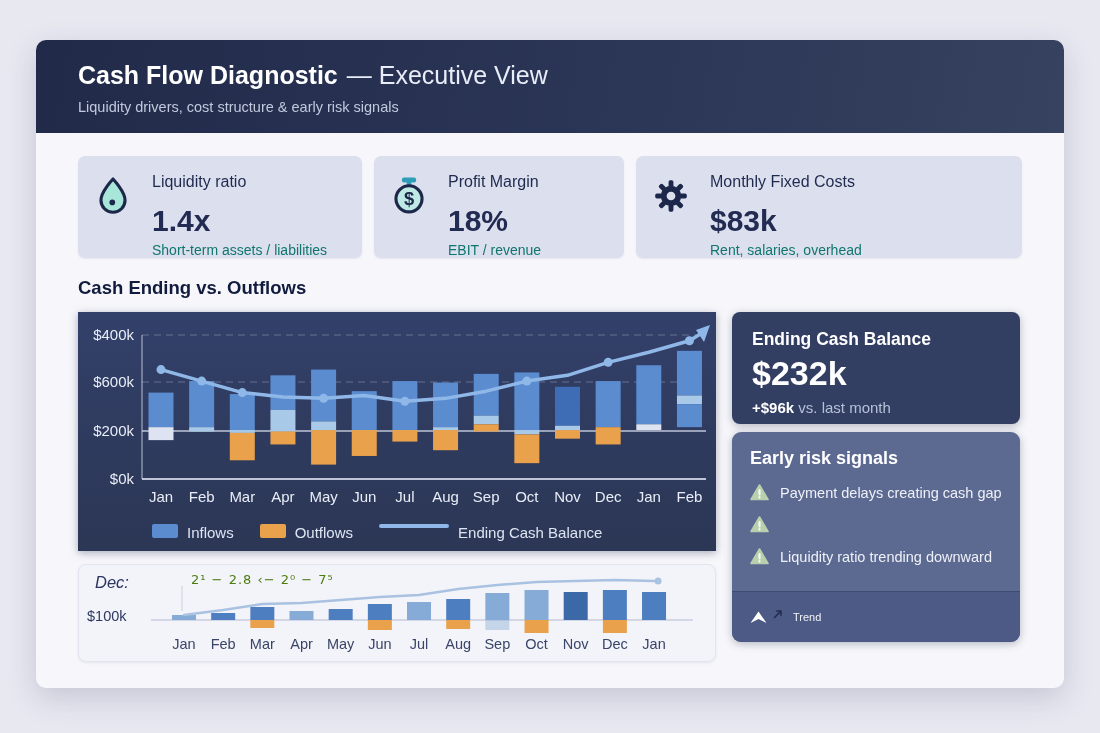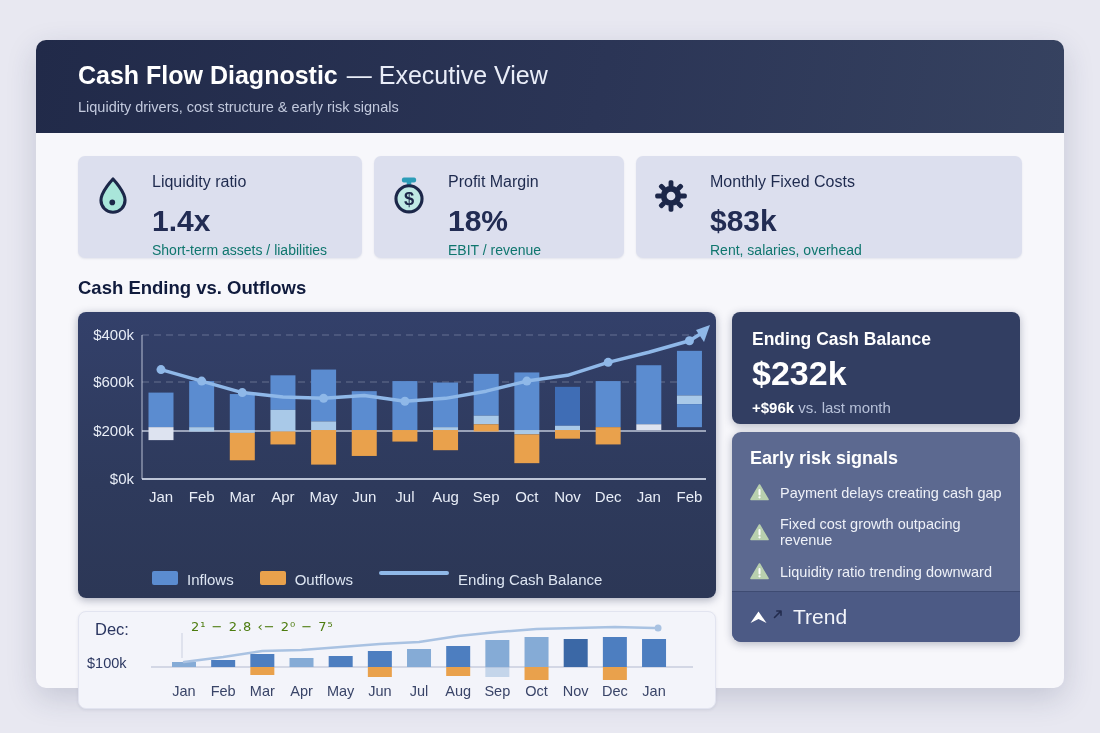--- a/index.html
+++ b/index.html
@@ -37,21 +37,21 @@
   .kpi-1{width:284px;} .kpi-2{width:250px;} .kpi-3{flex:1;}
   .kpi-icon{grid-row:1 / span 2;width:34px;height:42px;margin-top:2px;}
   .kpi-label{font-size:16px;color:#1e2a4e;align-self:center;}
   .kpi-value{font-size:30px;font-weight:700;color:#222c53;line-height:1.05;margin-top:14px;}
   .kpi-sub{font-size:14px;color:#0f766e;margin-top:5px;grid-column:2;}
   .section-title{font-size:18.5px;font-weight:700;color:#101b3d;margin:19px 0 13px 0;}
   
   .main-row{display:flex;gap:16px;}
   .chart-col{width:638px;}
   .chart-panel{
-    width:638px;height:286px;border-radius:8px;position:relative;
+    width:638px;height:239px;border-radius:0;position:relative;
     background:linear-gradient(180deg,#33406a 0%,#2e3a5c 60%,#2c3756 100%);
     box-shadow:0 2px 8px rgba(25,35,70,.35);
   }
   .chart-panel svg{display:block;}
   .legend{
     position:absolute;left:74px;bottom:10px;display:flex;align-items:center;gap:26px;
     font-size:15px;color:#dde5f2;
   }
   .legend-item{display:flex;align-items:flex-start;gap:9px;}
   .swatch{width:26px;height:14px;border-radius:2px;display:inline-block;}
@@ -71,28 +71,28 @@
     color:#fff;overflow:hidden;box-shadow:0 2px 8px rgba(25,35,70,.3);
   }
   .risk-body{padding:16px 18px 8px 18px;}
   .risk-title{font-size:18px;font-weight:700;}
   .risk-item{display:flex;align-items:center;gap:11px;margin-top:15px;font-size:14.5px;color:#eef1f8;}
   .risk-item svg{flex:0 0 auto;}
   .risk-footer{
     margin-top:auto;background:#4c5a85;border-top:1px solid rgba(20,30,60,.25);
     height:50px;display:flex;align-items:center;gap:6px;padding:0 18px;cursor:pointer;
   }
-  .risk-footer .trend-label{font-size:21px;color:#f2f4fa;margin-left:4px;}
+  .risk-footer .trend-label{font-size:11px;color:#f2f4fa;margin-left:4px;}
   
   .mini-panel{
     margin-top:13px;width:638px;height:98px;border-radius:8px;position:relative;
     background:#f3f4fa;border:1px solid #e2e4f0;box-sizing:border-box;
     box-shadow:0 1px 3px rgba(60,70,110,.10);
   }
-  .mini-dec{position:absolute;left:16px;top:8px;font-size:16.5px;color:#2a3560;}
+  .mini-dec{position:absolute;left:16px;top:8px;font-size:16.5px;color:#2a3560;font-style:italic;}
   .mini-annotation{position:absolute;left:112px;top:7px;font-size:13px;color:#4d7c0f;letter-spacing:1px;font-family:"DejaVu Sans",sans-serif;}
   .mini-ylabel{position:absolute;left:8px;top:43px;font-size:14.5px;color:#2c3862;}
 </style>
 </head>
 <body>
 
 <div>
   <div class="dash-card">
 
     <div class="dash-header">
@@ -306,21 +306,20 @@
                   <circle cx="9.5" cy="13.3" r="1.15" fill="#ffffff"></circle>
                 </svg>
                 <span>Payment delays creating cash gap</span>
               </div>
               <div class="risk-item">
                 <svg width="19" height="17" viewBox="0 0 19 17">
                   <path d="M9.5 1 L18 15.5 H1 Z" fill="#b9d0ae" stroke="#b9d0ae" stroke-width="1.6" stroke-linejoin="round"></path>
                   <line x1="9.5" y1="6" x2="9.5" y2="10.6" stroke="#ffffff" stroke-width="2" stroke-linecap="round"></line>
                   <circle cx="9.5" cy="13.3" r="1.15" fill="#ffffff"></circle>
                 </svg>
-                <span>Fixed cost growth outpacing revenue</span>
               </div>
               <div class="risk-item">
                 <svg width="19" height="17" viewBox="0 0 19 17">
                   <path d="M9.5 1 L18 15.5 H1 Z" fill="#b9d0ae" stroke="#b9d0ae" stroke-width="1.6" stroke-linejoin="round"></path>
                   <line x1="9.5" y1="6" x2="9.5" y2="10.6" stroke="#ffffff" stroke-width="2" stroke-linecap="round"></line>
                   <circle cx="9.5" cy="13.3" r="1.15" fill="#ffffff"></circle>
                 </svg>
                 <span>Liquidity ratio trending downward</span>
               </div>
             </div>

